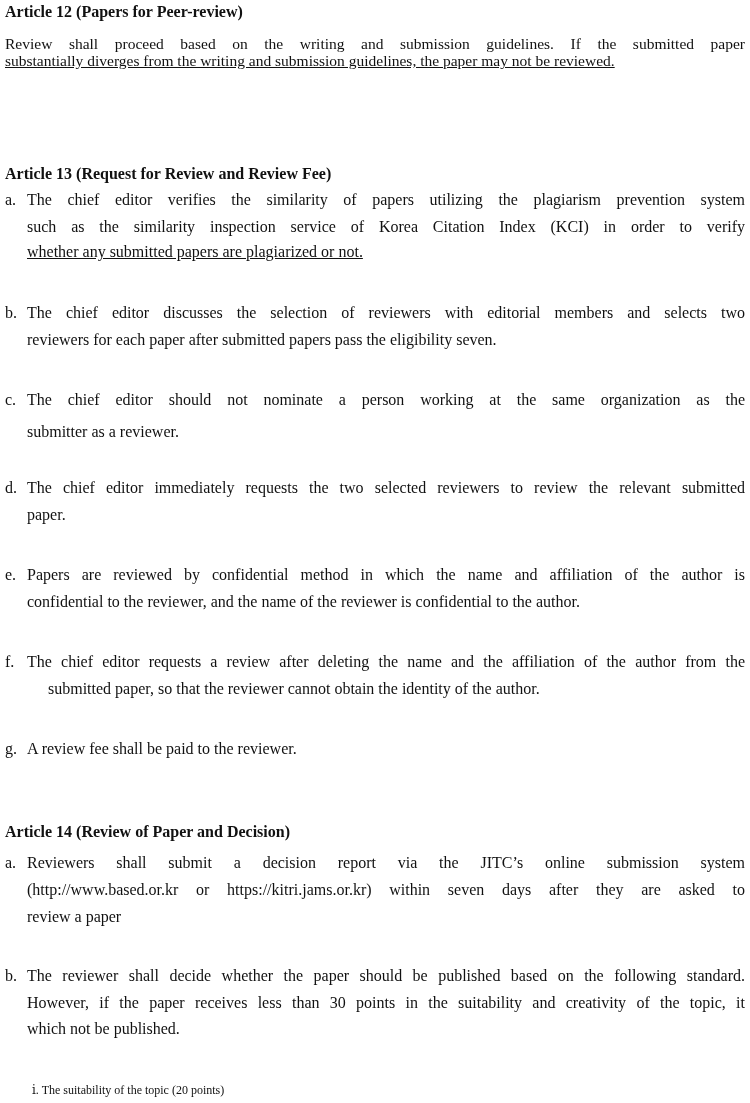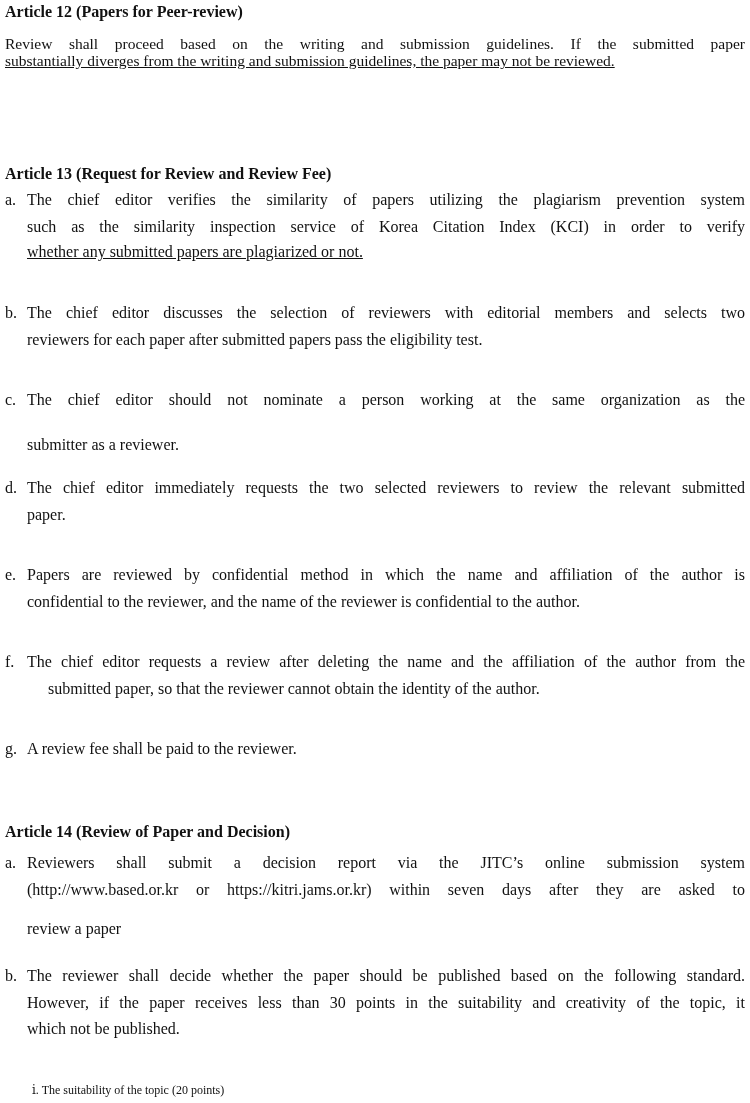--- a/index.html
+++ b/index.html
@@ -77,27 +77,27 @@
 <div class="line item" style="top:190px;">
   <span class="marker">a.</span>
   <span class="text" style="top:0;">The chief editor verifies the similarity of papers utilizing the plagiarism prevention system</span>
   <span class="text" style="top:27px;">such as the similarity inspection service of Korea Citation Index (KCI) in order to verify</span>
   <span class="text last" style="top:52px;text-decoration:underline;">whether any submitted papers are plagiarized or not.</span>
 </div>
 
 <div class="line item" style="top:303px;">
   <span class="marker">b.</span>
   <span class="text" style="top:0;">The chief editor discusses the selection of reviewers with editorial members and selects two</span>
-  <span class="text last" style="top:27px;">reviewers for each paper after submitted papers pass the eligibility test.</span>
+  <span class="text last" style="top:27px;">reviewers for each paper after submitted papers pass the eligibility seven.</span>
 </div>
 
 <div class="line item" style="top:390px;">
   <span class="marker">c.</span>
   <span class="text" style="top:0;">The chief editor should not nominate a person working at the same organization as the</span>
-  <span class="text last" style="top:45px;">submitter as a reviewer.</span>
+  <span class="text last" style="top:32px;">submitter as a reviewer.</span>
 </div>
 
 <div class="line item" style="top:478px;">
   <span class="marker">d.</span>
   <span class="text" style="top:0;">The chief editor immediately requests the two selected reviewers to review the relevant submitted</span>
   <span class="text last" style="top:27px;">paper.</span>
 </div>
 
 <div class="line item" style="top:565px;">
   <span class="marker">e.</span>
@@ -115,21 +115,21 @@
   <span class="marker">g.</span>
   <span class="text last" style="top:0;">A review fee shall be paid to the reviewer.</span>
 </div>
 
 <div class="line heading" style="top:822px;">Article 14 (Review of Paper and Decision)</div>
 
 <div class="line item" style="top:853px;">
   <span class="marker">a.</span>
   <span class="text" style="top:0;">Reviewers shall submit a decision report via the JITC’s online submission system</span>
   <span class="text" style="top:27px;">(http://www.based.or.kr or https://kitri.jams.or.kr) within seven days after they are asked to</span>
-  <span class="text last" style="top:54px;margin-top:12px;">review a paper</span>
+  <span class="text last" style="top:54px;">review a paper</span>
 </div>
 
 <div class="line item" style="top:966px;">
   <span class="marker">b.</span>
   <span class="text" style="top:0;">The reviewer shall decide whether the paper should be published based on the following standard.</span>
   <span class="text" style="top:27px;">However, if the paper receives less than 30 points in the suitability and creativity of the topic, it</span>
   <span class="text last" style="top:53px;">which not be published.</span>
 </div>
 
 <div class="line sub" style="top:1080px;">

